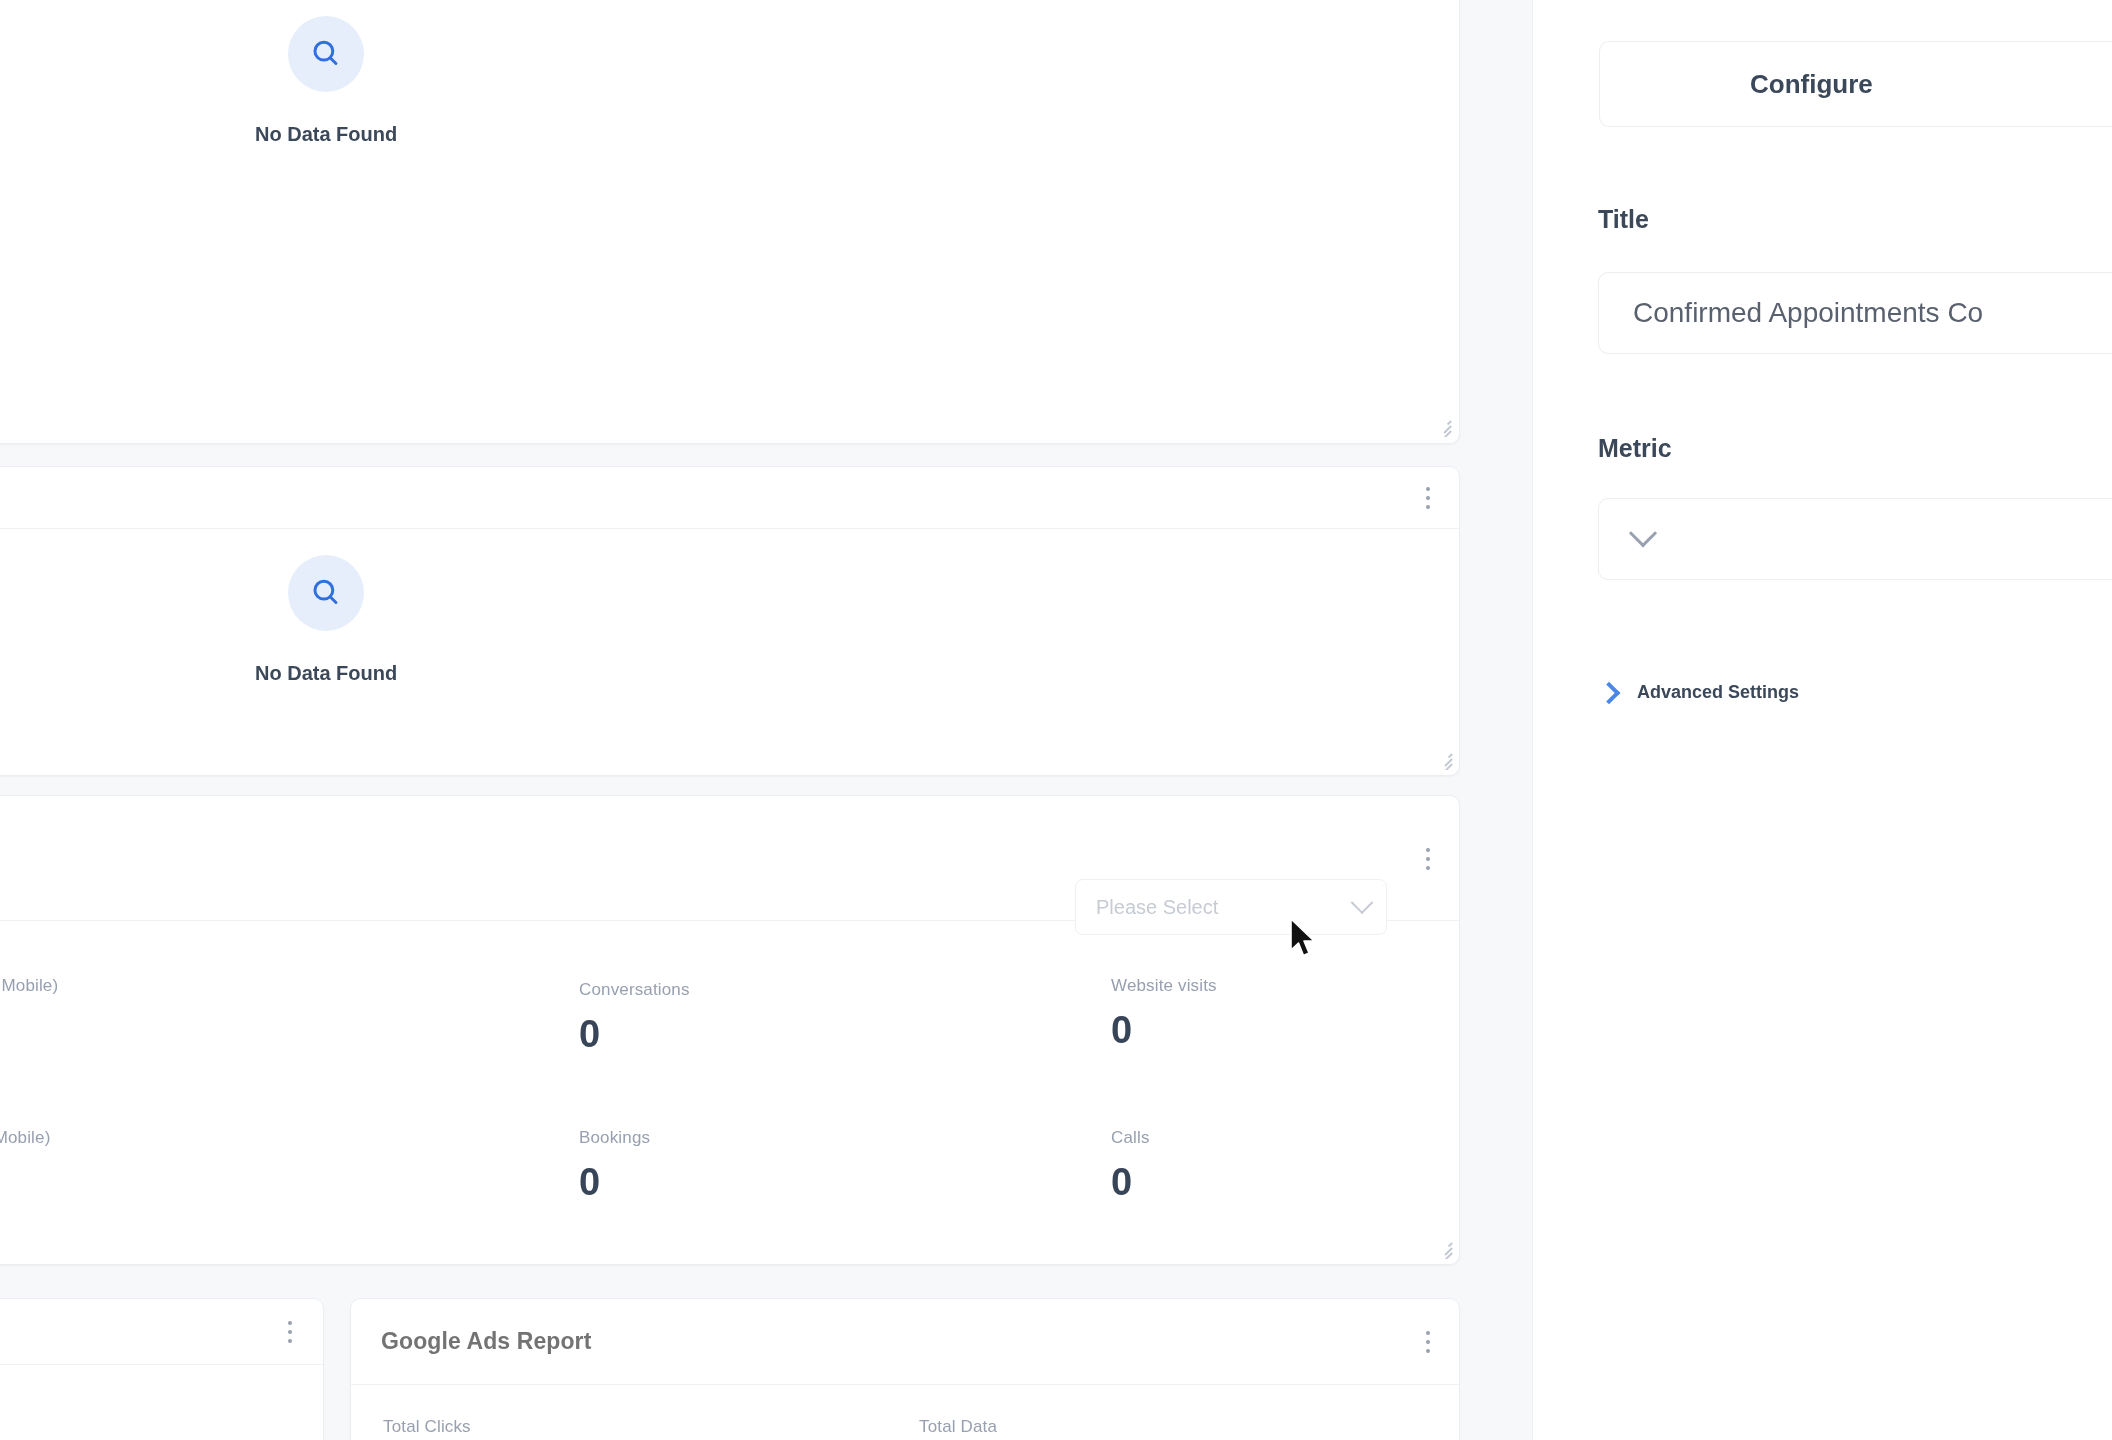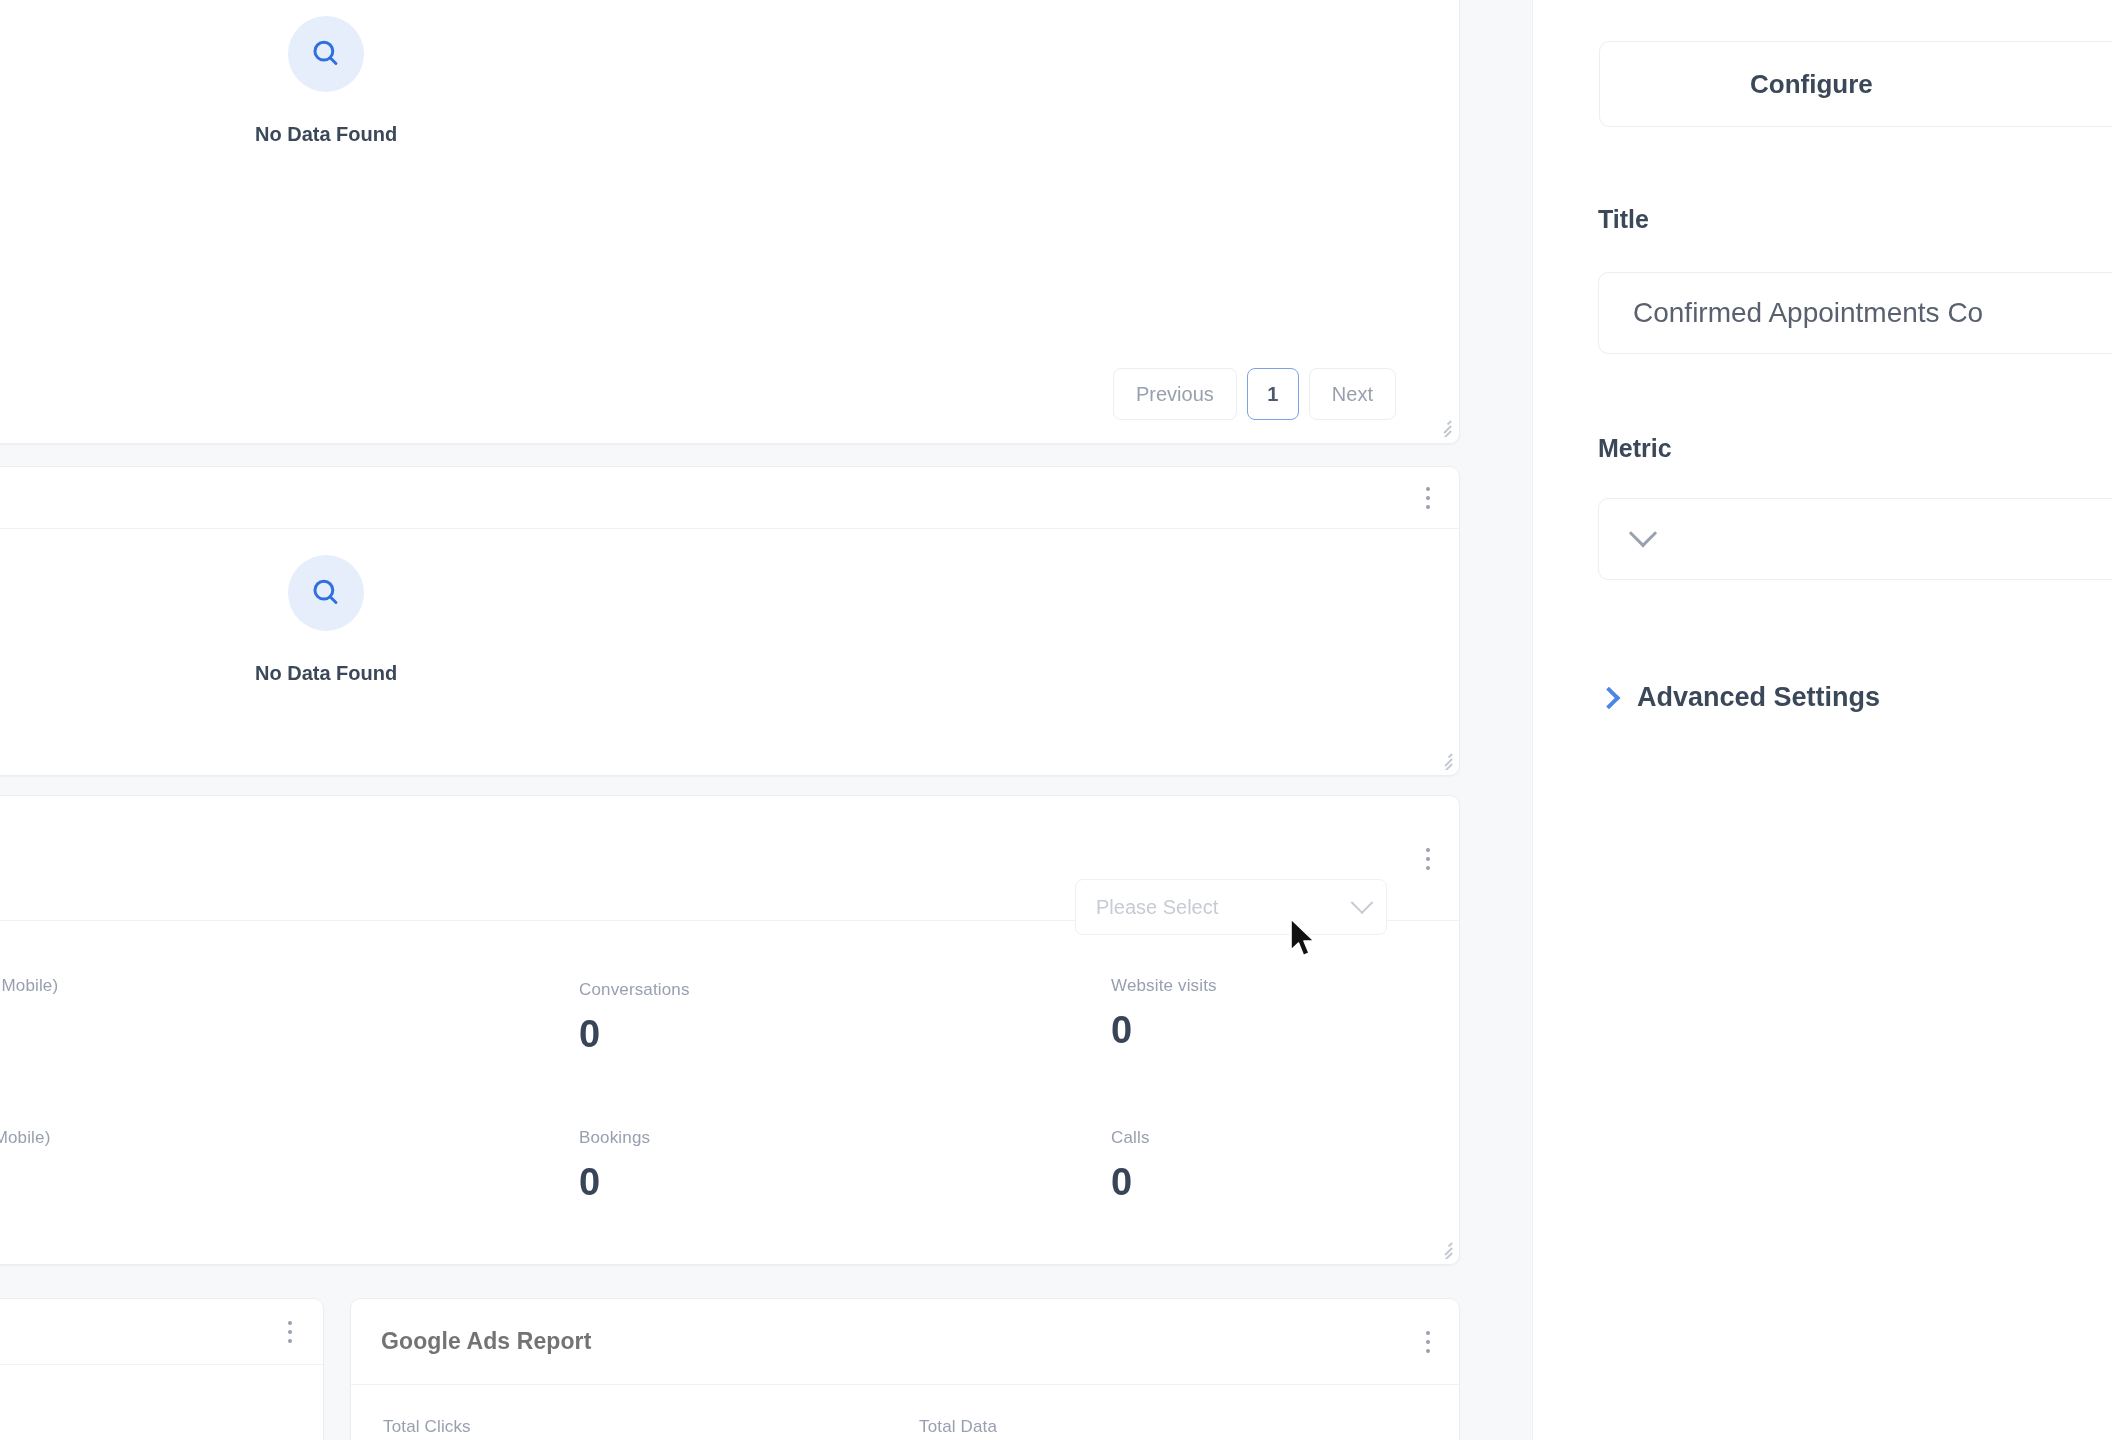--- a/index.html
+++ b/index.html
@@ -168,21 +168,21 @@
   }
   .adv {
     position: absolute; left: 1601px; top: 682px;
     display: flex; align-items: center; gap: 20px; cursor: pointer;
   }
   .adv .arrow {
     width: 16px; height: 16px;
     border-right: 4px solid #4b86e8; border-top: 4px solid #4b86e8;
     transform: rotate(45deg);
   }
-  .adv .txt { font-size: 27px; font-weight: bold; color: #3b4859; white-space: nowrap; }
+  .adv .txt { font-size: 18px; font-weight: bold; color: #3b4859; white-space: nowrap; }
 
   
   .cursor { position: absolute; left: 1288px; top: 917px; pointer-events: none; }
 </style>
 </head>
 <body>
 
 <div id="root">
 
   <div class="canvas">
@@ -191,25 +191,20 @@
       <div class="empty" style="left:294px; top:315px;">
         <div class="empty-icon">
           <svg width="34" height="34" viewBox="0 0 24 24" fill="none">
             <circle cx="10.5" cy="10" r="6.3" stroke="#2f6fe0" stroke-width="2.1"></circle>
             <line x1="15.1" y1="14.8" x2="19" y2="18.7" stroke="#2f6fe0" stroke-width="2.1" stroke-linecap="round"></line>
           </svg>
         </div>
         <div class="empty-text">No Data Found</div>
       </div>
 
-      <div class="pager" style="left:1152px; top:667px;">
-        <div class="pg-btn">Previous</div>
-        <div class="pg-num">1</div>
-        <div class="pg-btn">Next</div>
-      </div>
 
       <div class="grip" style="right:6px; bottom:6px;">
         <span></span>
           <span></span>
           <span></span>
       </div>
     </div>
 
     <div class="card" style="left:-40px; top:466px; width:1500px; height:310px;">
       <div class="card-header" style="height:62px;">

